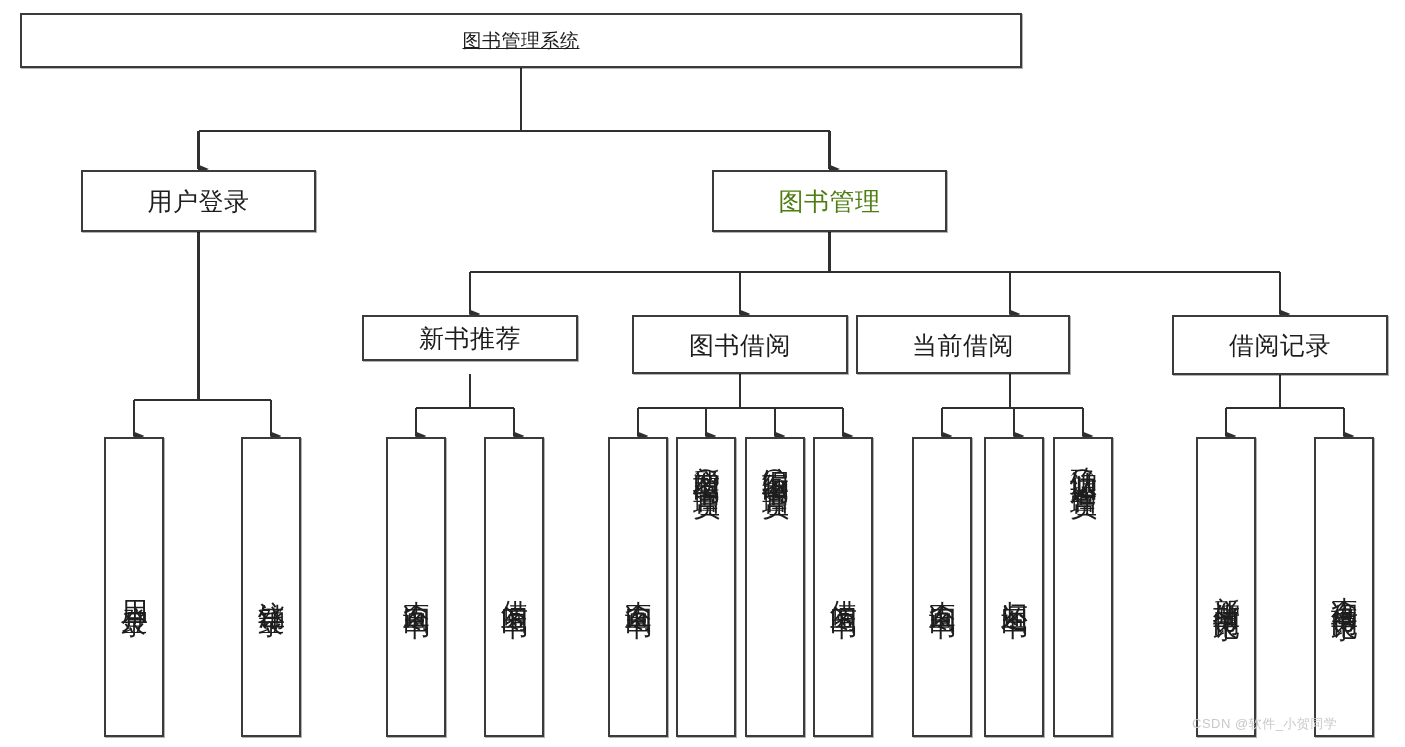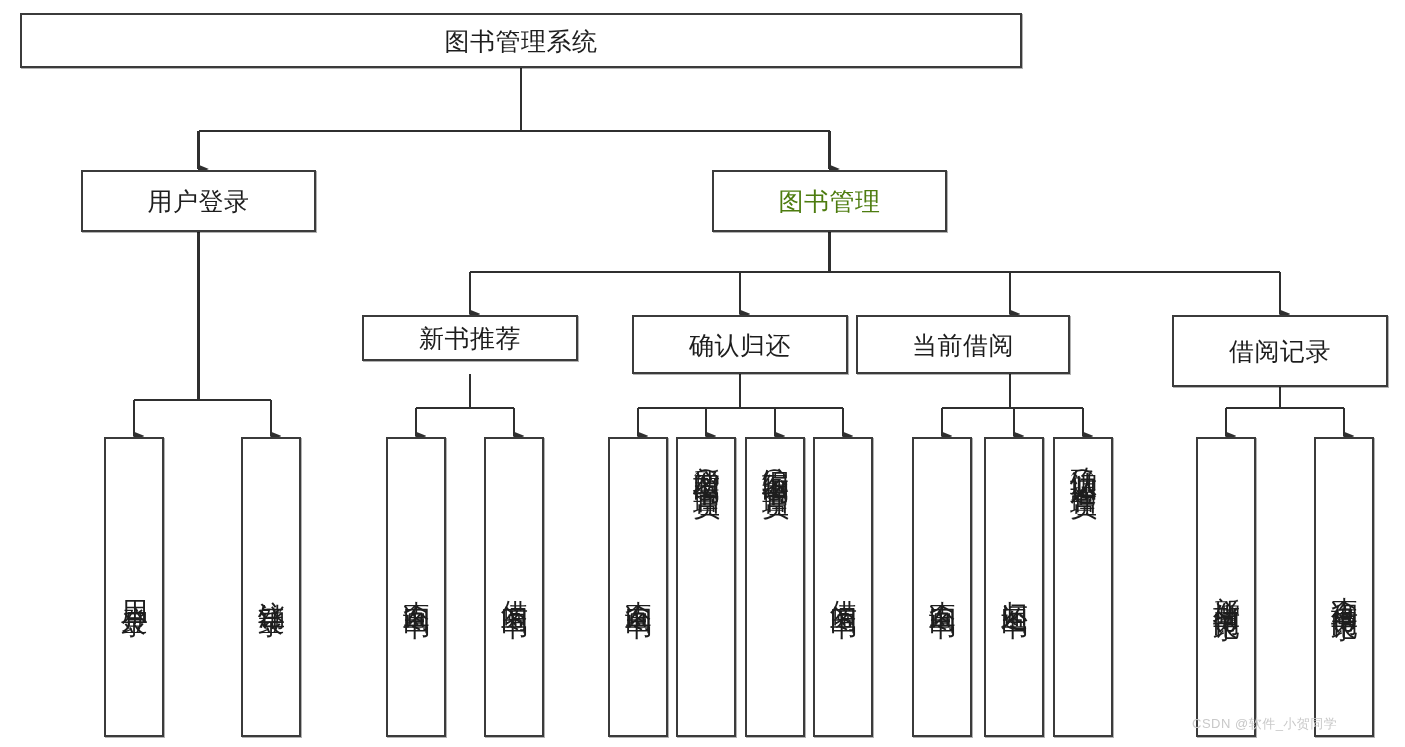--- a/index.html
+++ b/index.html
@@ -28,21 +28,21 @@
     letter-spacing:.5px;
     white-space:pre;
     color:#1d1d1d;
   }
   
   .node.horiz .node-label{
     font-size:25px;
     writing-mode:horizontal-tb;
     text-align:center;
   }
-  .node.root .node-label{font-size:25px;}
+  .node.root .node-label{font-size:19px;text-decoration:underline;}
   
   .node.vert{
     align-items:center;
     justify-content:center;
     padding:6px 0;
   }
   .node.vert .node-label{
     writing-mode:vertical-rl;
     text-orientation:upright;
     font-size:27px;
@@ -115,26 +115,26 @@
       <div class="node horiz" style="left: 81px; top: 170px; width: 235px; height: 62px; border-color: rgb(59, 59, 59); background: rgb(255, 255, 255);">
         <span class="node-label" style="color: rgb(29, 29, 29);">用户登录</span>
       </div>
       <div class="node horiz" style="left: 712px; top: 170px; width: 235px; height: 62px; border-color: rgb(59, 59, 59); background: rgb(255, 255, 255);">
         <span class="node-label" style="color: #4d7c0f;">图书管理</span>
       </div>
       <div class="node horiz" style="left: 362px; top: 315px; width: 216px; height: 46px; border-color: rgb(59, 59, 59); background: rgb(255, 255, 255);">
         <span class="node-label" style="color: rgb(29, 29, 29);">新书推荐</span>
       </div>
       <div class="node horiz" style="left: 632px; top: 315px; width: 216px; height: 59px; border-color: rgb(59, 59, 59); background: rgb(255, 255, 255);">
-        <span class="node-label" style="color: rgb(29, 29, 29);">确认归还</span>
+        <span class="node-label" style="color: rgb(29, 29, 29);">图书借阅</span>
       </div>
       <div class="node horiz" style="left: 856px; top: 315px; width: 214px; height: 59px; border-color: rgb(59, 59, 59); background: rgb(255, 255, 255);">
         <span class="node-label" style="color: rgb(29, 29, 29);">当前借阅</span>
       </div>
-      <div class="node horiz" style="left: 1172px; top: 315px; width: 216px; height: 72px; border-color: rgb(59, 59, 59); background: rgb(255, 255, 255);">
+      <div class="node horiz" style="left: 1172px; top: 315px; width: 216px; height: 60px; border-color: rgb(59, 59, 59); background: rgb(255, 255, 255);">
         <span class="node-label" style="color: rgb(29, 29, 29);">借阅记录</span>
       </div>
       <div class="node vert" style="left: 104px; top: 437px; width: 60px; height: 300px; border-color: rgb(59, 59, 59); background: rgb(255, 255, 255);">
         <span class="node-label" style="color: rgb(29, 29, 29);">用户登录</span>
       </div>
       <div class="node vert" style="left: 241px; top: 437px; width: 60px; height: 300px; border-color: rgb(59, 59, 59); background: rgb(255, 255, 255);">
         <span class="node-label" style="color: rgb(29, 29, 29);">注销登录</span>
       </div>
       <div class="node vert" style="left: 386px; top: 437px; width: 60px; height: 300px; border-color: rgb(59, 59, 59); background: rgb(255, 255, 255);">
         <span class="node-label" style="color: rgb(29, 29, 29);">查询图书</span>

